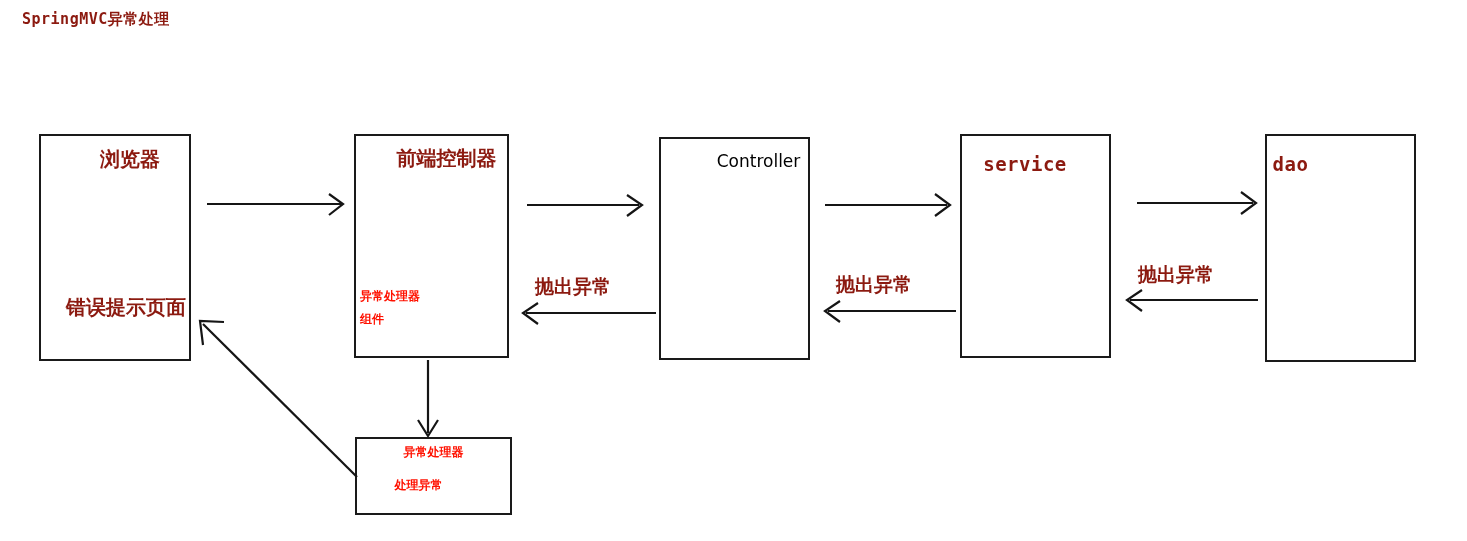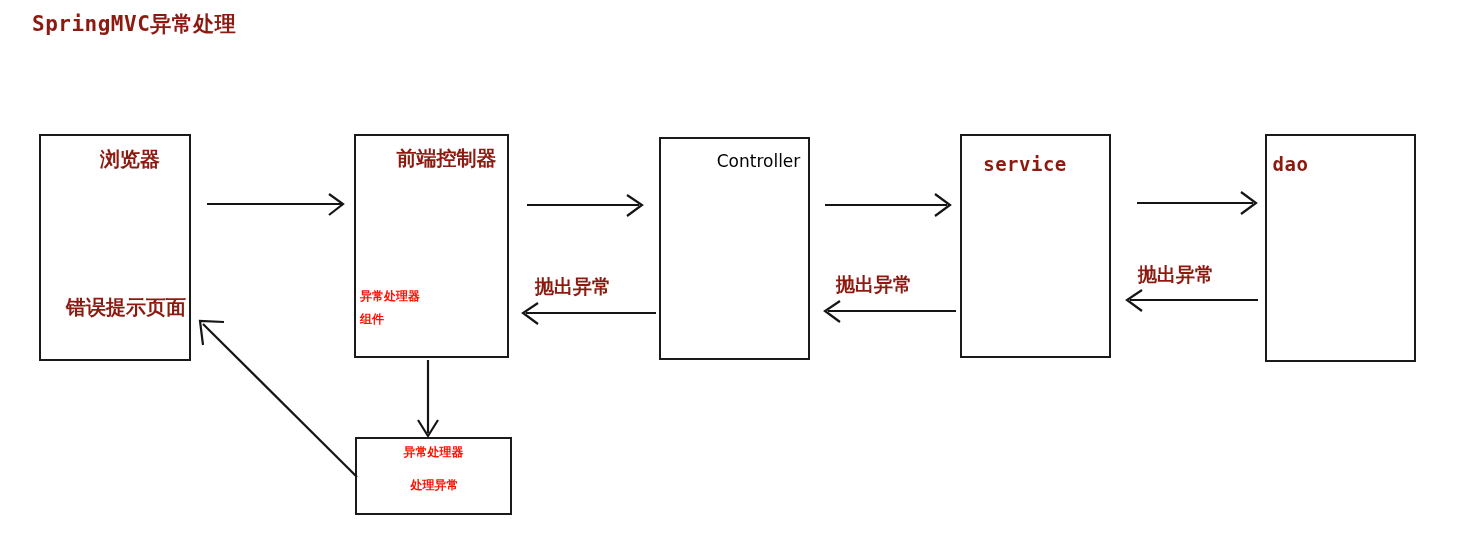--- a/index.html
+++ b/index.html
@@ -15,25 +15,25 @@
     font-family: "DejaVu Sans", sans-serif;
   }
   #canvas {
     position: absolute;
     left: 0; top: 0;
     width: 1467px;
     height: 541px;
   }
   .title {
     position: absolute;
-    left: 32px;
+    left: 22px;
     top: 10px;
     font-family: "DejaVu Sans Mono", monospace;
     font-weight: bold;
-    font-size: 21px;
+    font-size: 15px;
     letter-spacing: 0.5px;
     color: #8c1a10;
     white-space: nowrap;
   }
   .node {
     position: absolute;
     box-sizing: border-box;
     border: 2px solid #1a1a1a;
     background: #ffffff;
   }
@@ -112,21 +112,21 @@
   <div class="node-label lbl-sans-dark" style="left:659px; top:152px; width:151px;">Controller</div>
 
   <div class="node" style="left:960px; top:134px; width:151px; height:224px;"></div>
   <div class="node-label lbl-mono-dark" style="left:960px; top:154px; width:130px;">service</div>
 
   <div class="node" style="left:1265px; top:134px; width:151px; height:228px;"></div>
   <div class="node-label lbl-mono-dark" style="left:1215px; top:154px; width:151px;">dao</div>
 
   <div class="node" style="left:355px; top:437px; width:157px; height:78px;"></div>
   <div class="node-label lbl-cjk-bright" style="left:355px; top:446px; width:157px;">异常处理器</div>
-  <div class="node-label lbl-cjk-bright" style="left:355px; top:479px; width:127px;margin-left:16px;">处理异常</div>
+  <div class="node-label lbl-cjk-bright" style="left:355px; top:479px; width:127px;">处理异常</div>
 
   <div class="edge-label" style="left:535px; top:274px;">抛出异常</div>
 
   <div class="edge-label" style="left:836px; top:272px;">抛出异常</div>
 
   <div class="edge-label" style="left:1138px; top:262px;">抛出异常</div>
 
   <svg class="arrows" viewBox="0 0 1467 541">
 
     <g>

